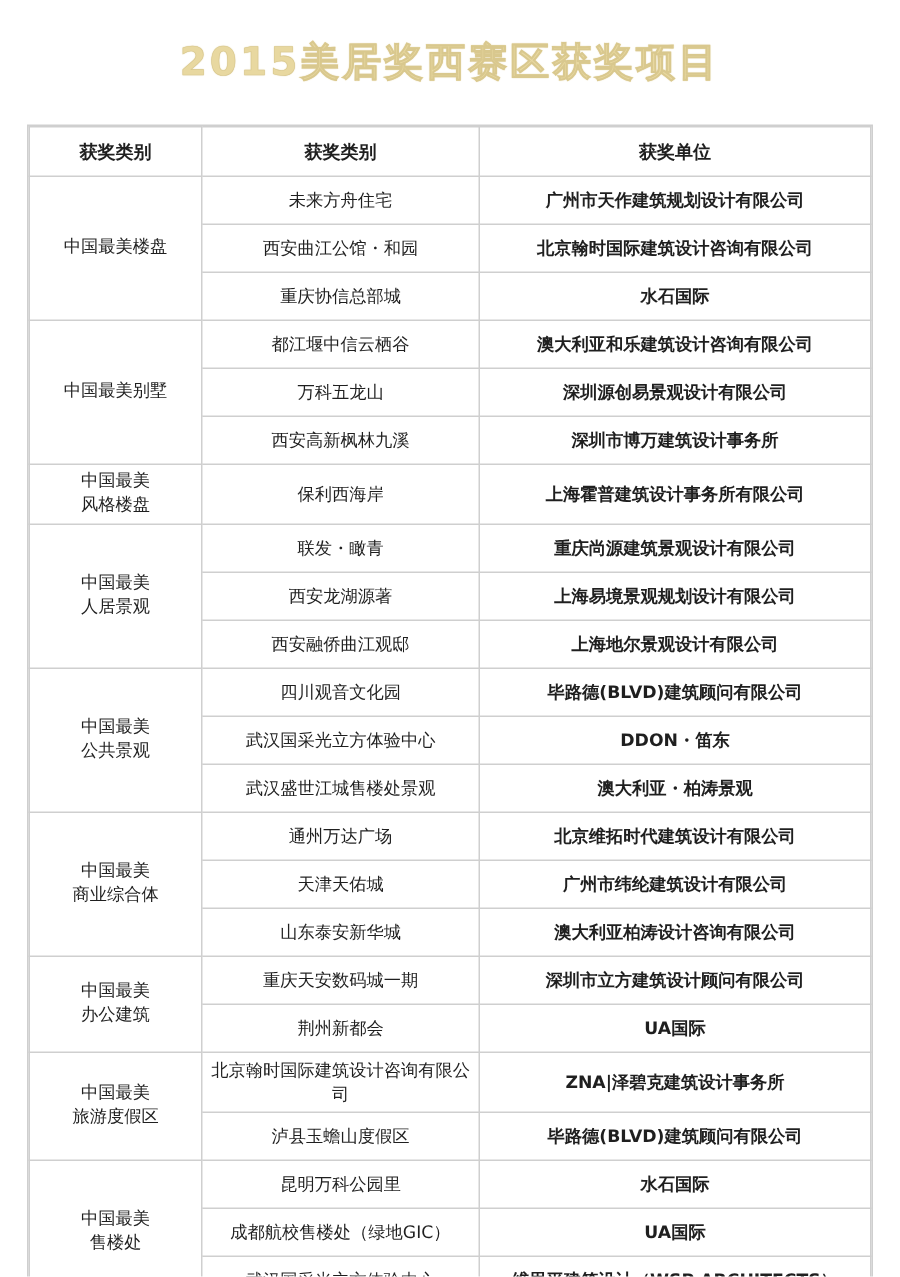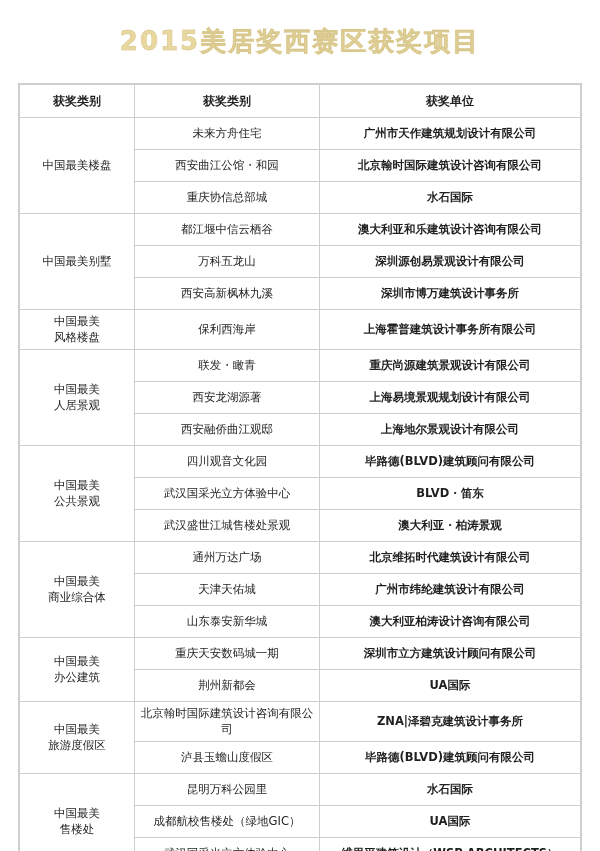--- a/index.html
+++ b/index.html
@@ -130,21 +130,21 @@
             <td class="col-proj">西安融侨曲江观邸</td>
             <td class="col-org">上海地尔景观设计有限公司</td>
           </tr>
           <tr>
             <td class="col-cat cat" rowspan="3">中国最美<br>公共景观</td>
             <td class="col-proj">四川观音文化园</td>
             <td class="col-org">毕路德(BLVD)建筑顾问有限公司</td>
           </tr>
           <tr>
             <td class="col-proj hl">武汉国采光立方体验中心</td>
-            <td class="col-org hl">BLVD・笛东</td>
+            <td class="col-org hl">DDON・笛东</td>
           </tr>
           <tr>
             <td class="col-proj">武汉盛世江城售楼处景观</td>
             <td class="col-org">澳大利亚・柏涛景观</td>
           </tr>
           <tr>
             <td class="col-cat cat" rowspan="3">中国最美<br>商业综合体</td>
             <td class="col-proj">通州万达广场</td>
             <td class="col-org">北京维拓时代建筑设计有限公司</td>
           </tr>

